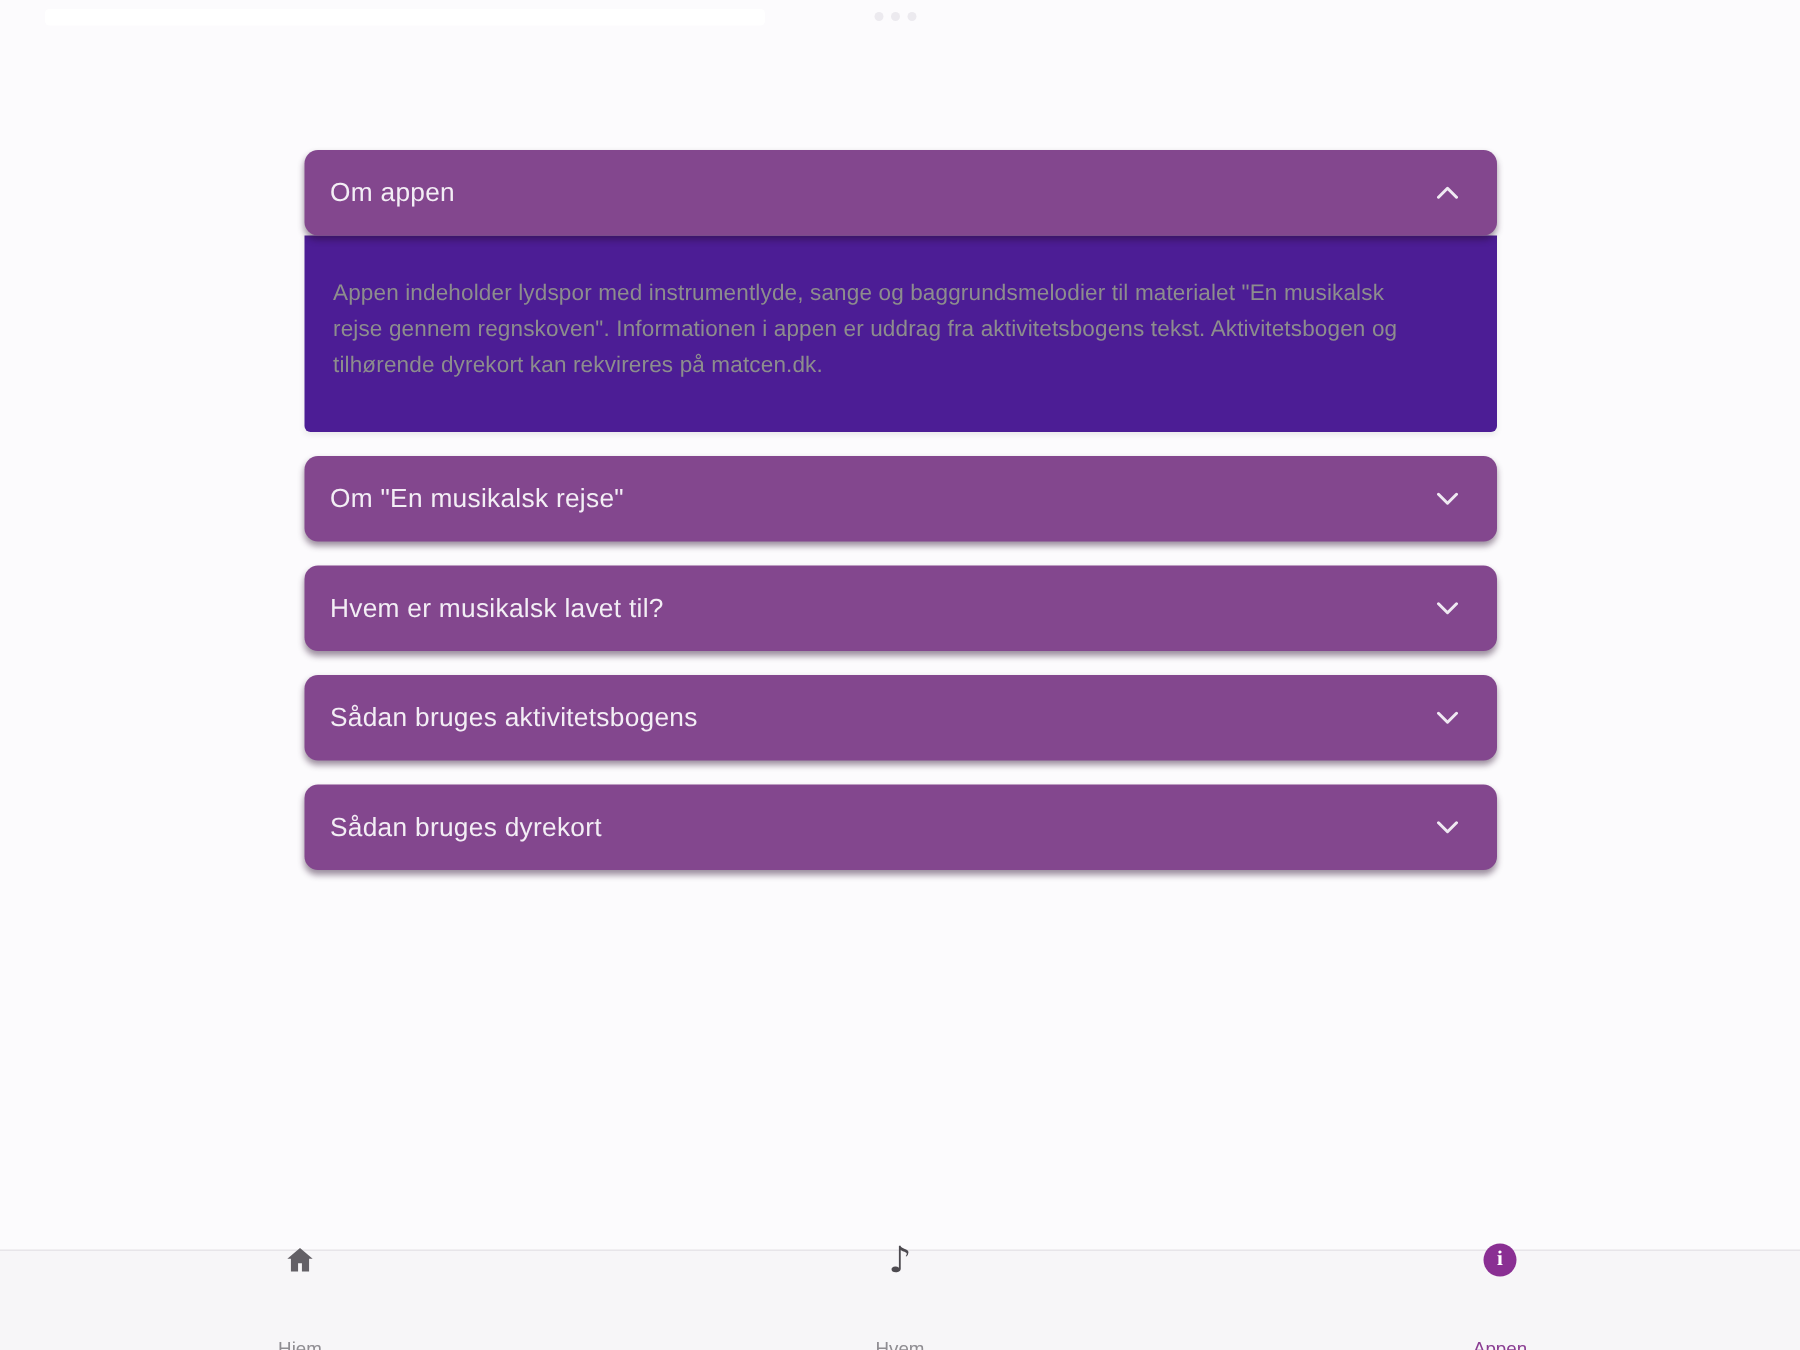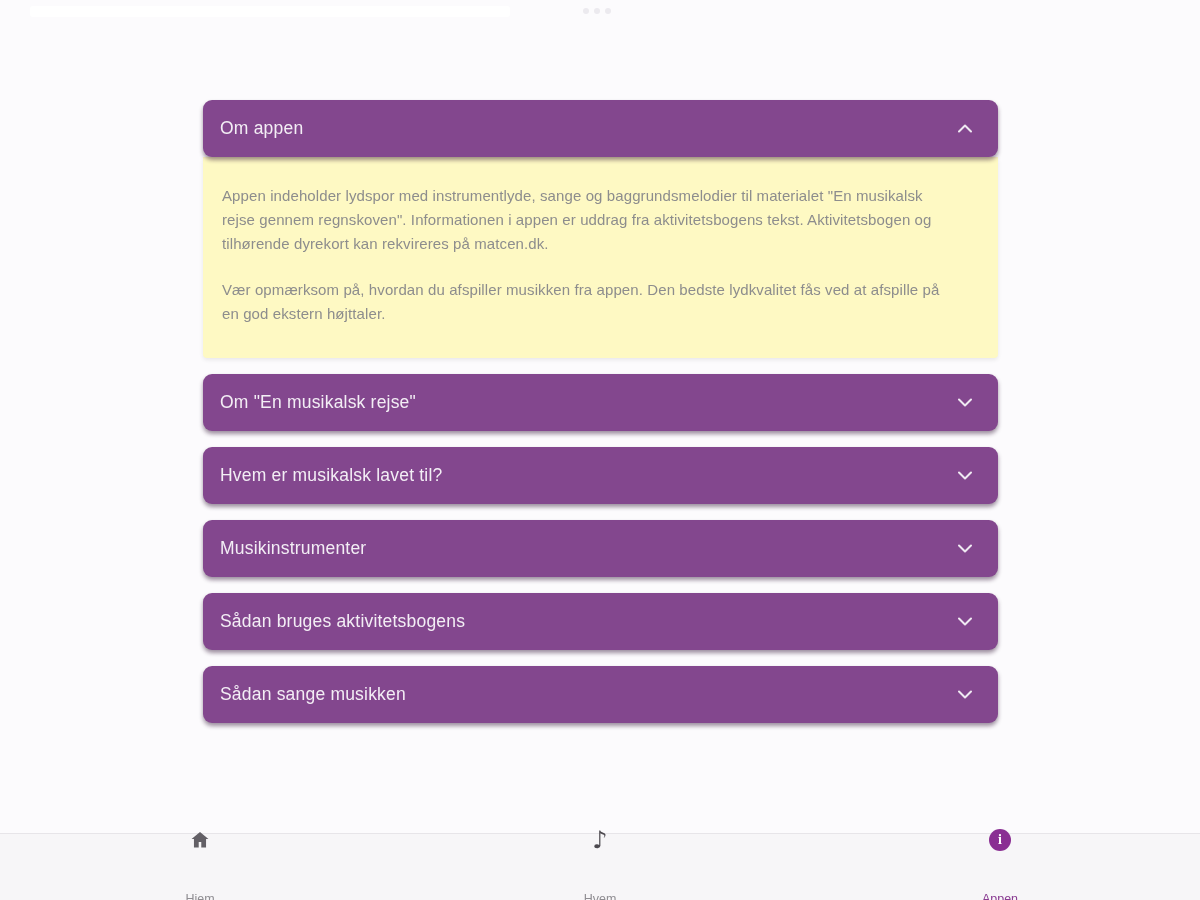--- a/index.html
+++ b/index.html
@@ -20,21 +20,21 @@
     display:flex; align-items:center; justify-content:space-between;
     padding:0 26px 0 17px; cursor:pointer;
     box-shadow:0 3px 4px rgba(40,10,45,0.45);
     position:relative; z-index:2;
   }
   .acc-header .label { color:#f3eef5; font-size:17.5px; letter-spacing:0.2px; }
   .chev { width:14px; height:9px; display:block; }
   .chev polyline { fill:none; stroke:#efe9f2; stroke-width:2; stroke-linecap:round; stroke-linejoin:round; }
 
   .acc-panel {
-    background:#fef9c3; border-radius:0 0 4px 4px;
+    background:#4c1d95; border-radius:0 0 4px 4px;
     padding:27px 40px 32px 19px;
     box-shadow:0 2px 4px rgba(0,0,0,0.08);
     position:relative; z-index:1;
   }
   .acc-panel p { color:#8d8d8d; font-size:15px; line-height:24px; letter-spacing:0.1px; }
   .acc-panel p + p { margin-top:22px; }
 
   .acc-item { margin-bottom:16px; }
   .acc-item.collapsed { margin-bottom:16px; }
 
@@ -74,21 +74,20 @@
 
     <div class="acc-item">
       <div class="acc-header">
         <span class="label">Om appen</span>
         <svg class="chev" viewBox="0 0 14 9">
             <polyline points="1,7.5 7,1.5 13,7.5"></polyline>
           </svg>
       </div>
       <div class="acc-panel">
         <p>Appen indeholder lydspor med instrumentlyde, sange og baggrundsmelodier til materialet "En musikalsk rejse gennem regnskoven". Informationen i appen er uddrag fra aktivitetsbogens tekst. Aktivitetsbogen og tilhørende dyrekort kan rekvireres på matcen.dk.</p>
-        <p>Vær opmærksom på, hvordan du afspiller musikken fra appen. Den bedste lydkvalitet fås ved at afspille på en god ekstern højttaler.</p>
       </div>
     </div>
 
     <div class="acc-item collapsed">
       <div class="acc-header">
         <span class="label">Om "En musikalsk rejse"</span>
         <svg class="chev" viewBox="0 0 14 9">
             <polyline points="1,1.5 7,7.5 13,1.5"></polyline>
           </svg>
       </div>
@@ -96,41 +95,33 @@
 
     <div class="acc-item collapsed">
       <div class="acc-header">
         <span class="label">Hvem er musikalsk lavet til?</span>
         <svg class="chev" viewBox="0 0 14 9">
             <polyline points="1,1.5 7,7.5 13,1.5"></polyline>
           </svg>
       </div>
     </div>
 
-    <div class="acc-item collapsed">
-      <div class="acc-header">
-        <span class="label">Musikinstrumenter</span>
-        <svg class="chev" viewBox="0 0 14 9">
-            <polyline points="1,1.5 7,7.5 13,1.5"></polyline>
-          </svg>
-      </div>
-    </div>
 
     <div class="acc-item collapsed">
       <div class="acc-header">
         <span class="label">Sådan bruges aktivitetsbogens</span>
         <svg class="chev" viewBox="0 0 14 9">
             <polyline points="1,1.5 7,7.5 13,1.5"></polyline>
           </svg>
       </div>
     </div>
 
     <div class="acc-item collapsed">
       <div class="acc-header">
-        <span class="label">Sådan sange musikken</span>
+        <span class="label">Sådan bruges dyrekort</span>
         <svg class="chev" viewBox="0 0 14 9">
             <polyline points="1,1.5 7,7.5 13,1.5"></polyline>
           </svg>
       </div>
     </div>
 
   </div>
 
   <div class="bottomnav">
 

